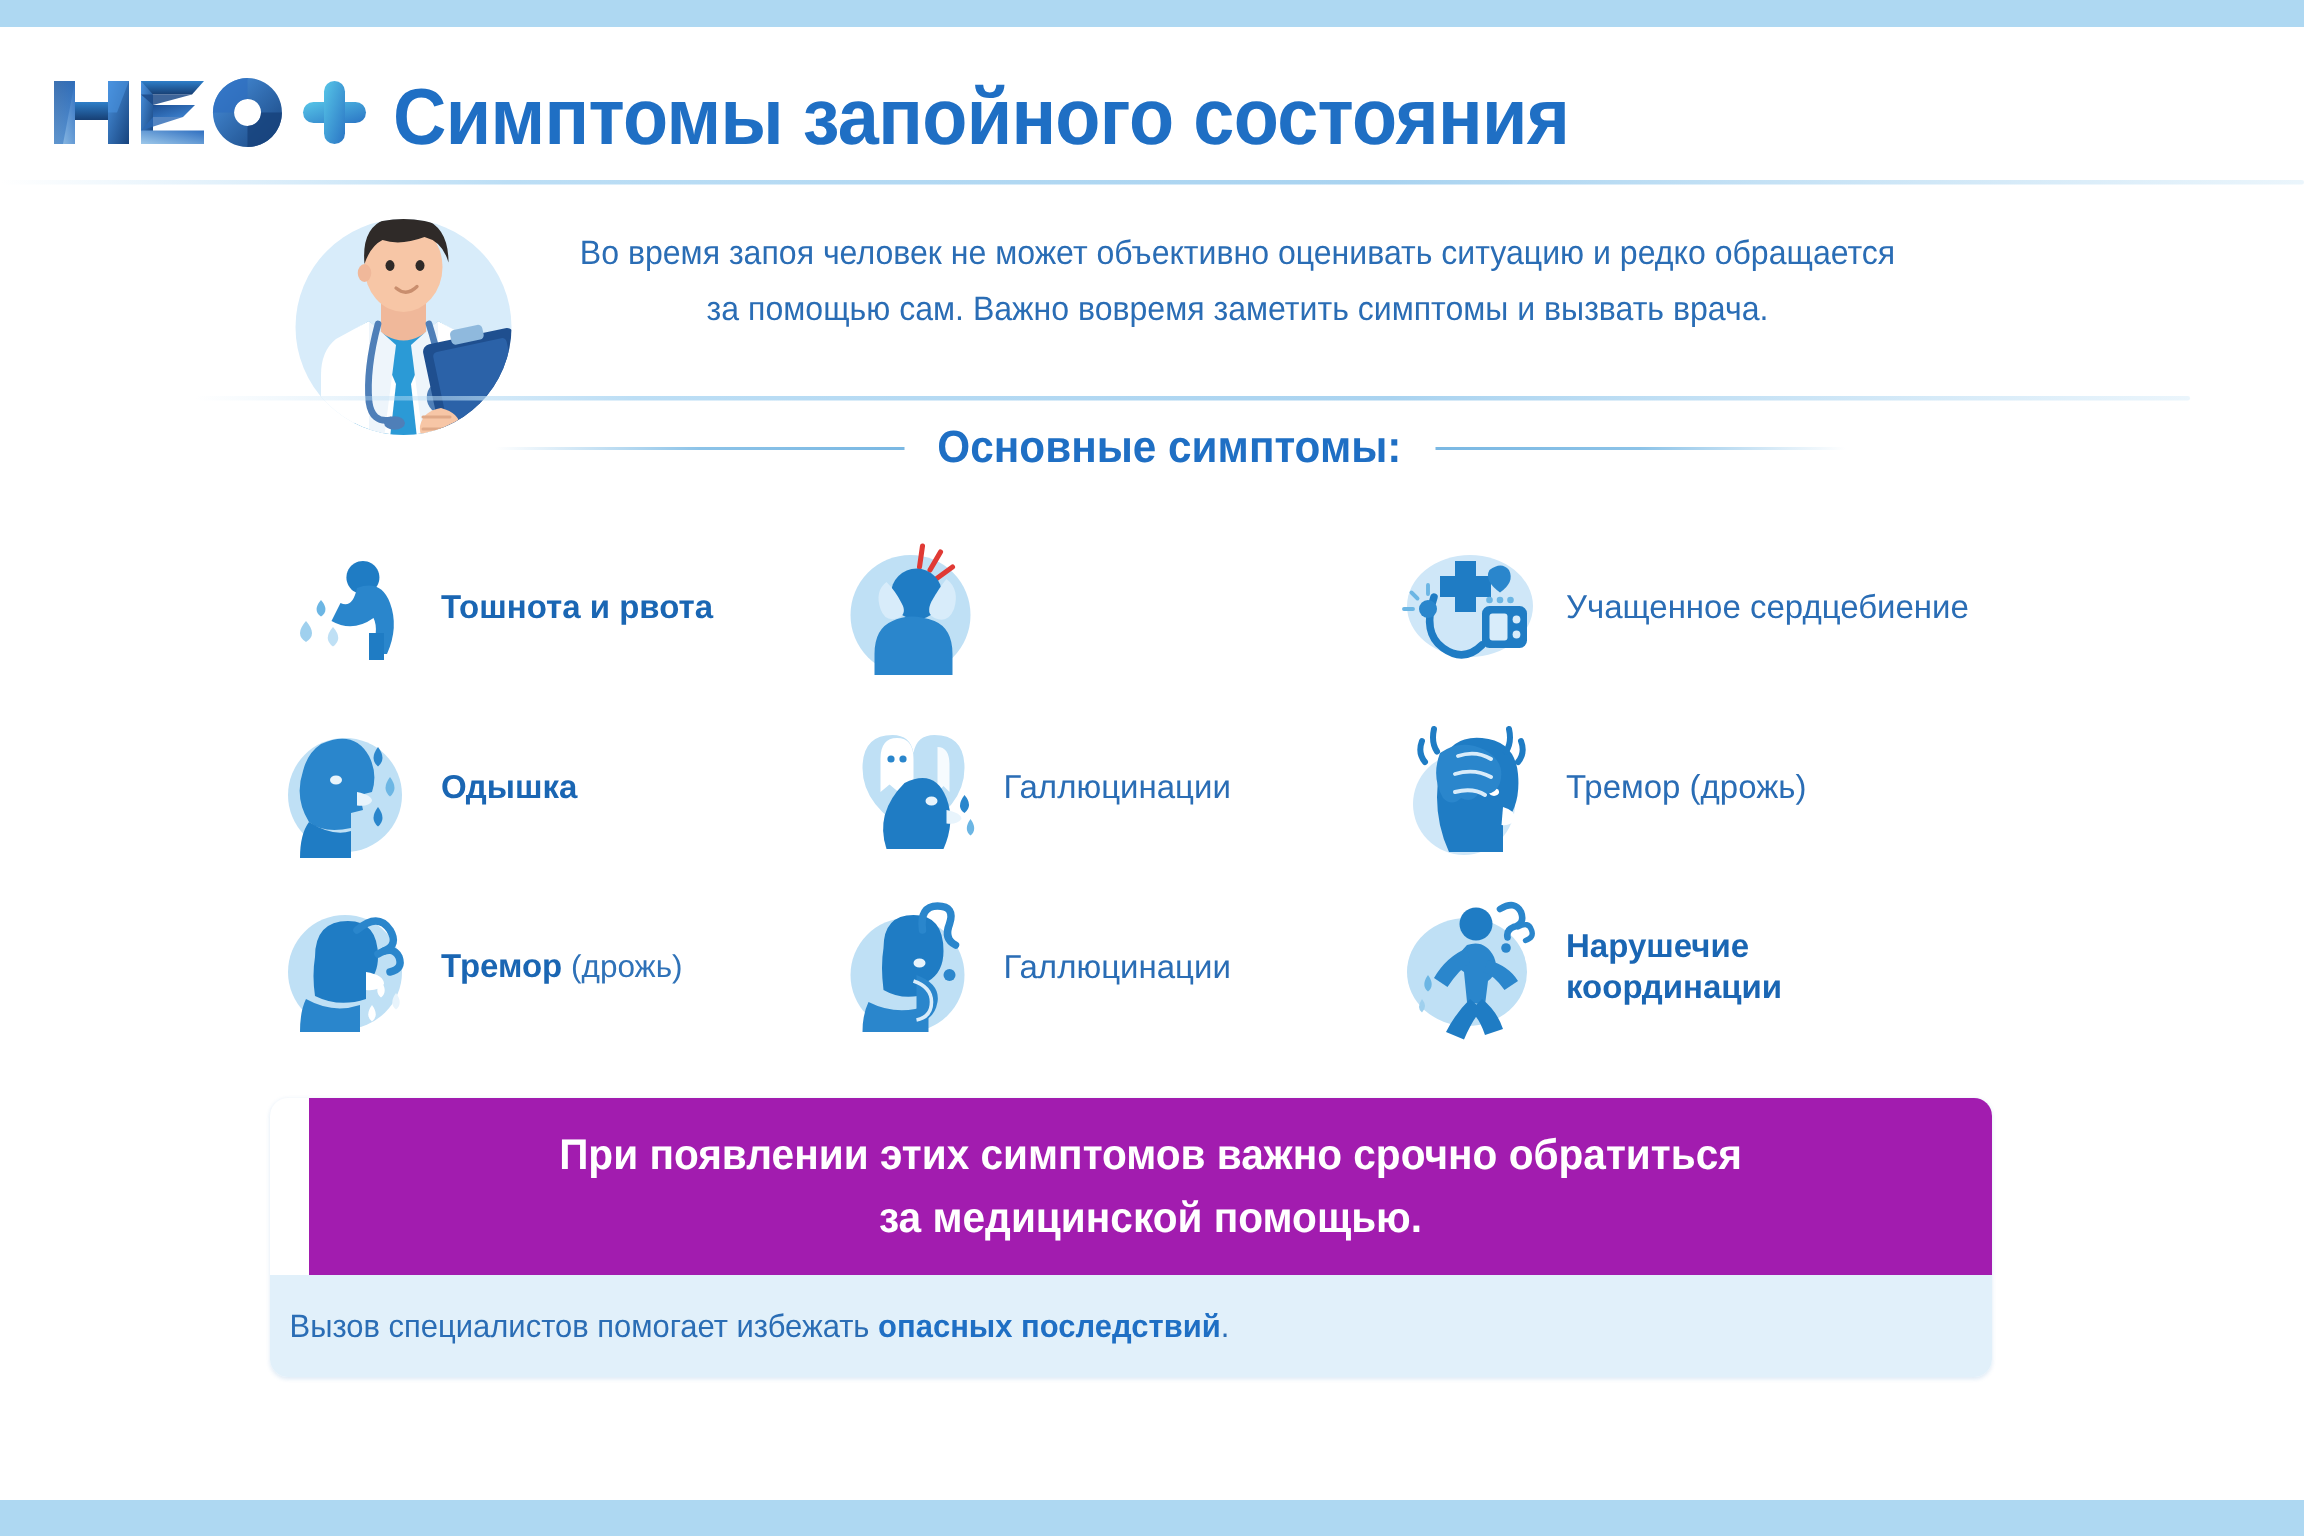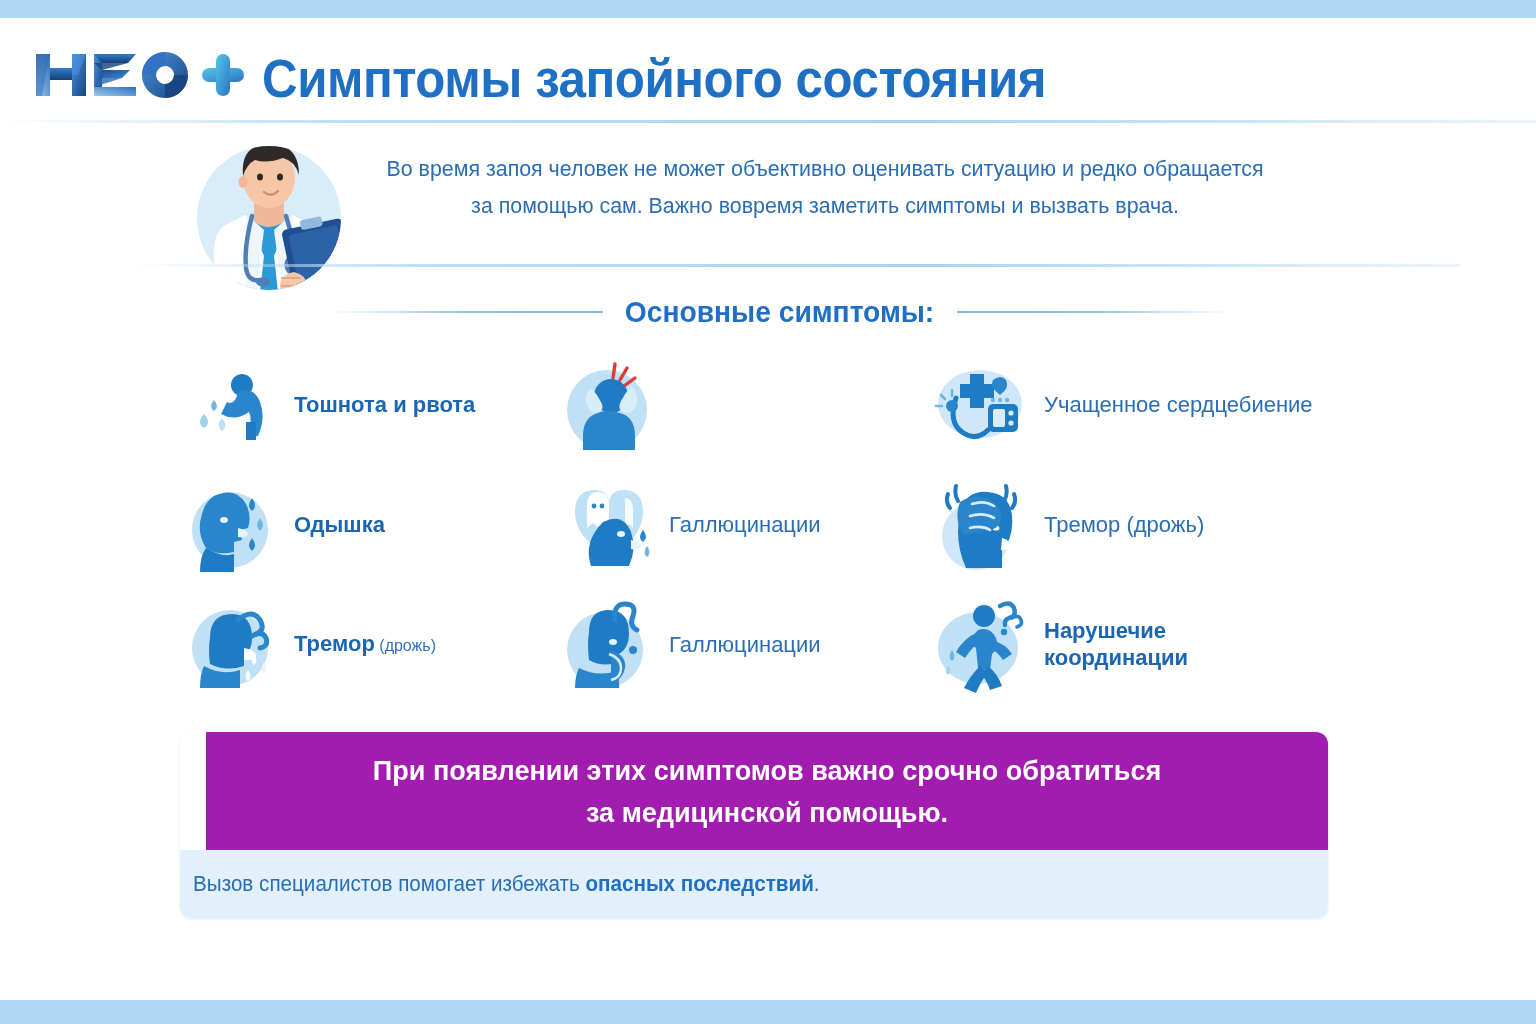--- a/index.html
+++ b/index.html
@@ -86,21 +86,21 @@
     font-size: 22.5px;
     line-height: 37px;
     color: #2a6db5;
     transform: scaleX(0.95);
     transform-origin: center top;
   }
 
   
   .section-head {
     position: absolute;
-    left: 330px; top: 288px;
+    left: 330px; top: 275px;
     width: 900px; height: 48px;
     display: flex;
     align-items: center;
     gap: 12px;
   }
   .section-rule {
     flex: 1 1 auto;
     height: 2px;
     background: linear-gradient(to right, rgba(169,211,240,0) 0%, #8cc3e8 50%, #7ab8e3 100%);
   }
@@ -136,21 +136,21 @@
     position: relative;
   }
   .sym-label {
     font-size: 22px;
     font-weight: 700;
     color: #1a66b3;
     line-height: 27px;
     white-space: pre-line;
   }
   .sym-label.regular { font-weight: 400; color: #2a6db5; }
-  .sym-label .light  { font-weight: 400; font-size: 16px; color: #2f72b8; }
+  .sym-label .light  { font-weight: 400; font-size: 21px; color: #2f72b8; }
 
   
   .banner {
     position: absolute;
     left: 180px; top: 732px;
     width: 1148px; height: 186px;
     border-radius: 12px;
     overflow: hidden;
     box-shadow: 0 1px 3px rgba(30,110,190,0.15);
   }

